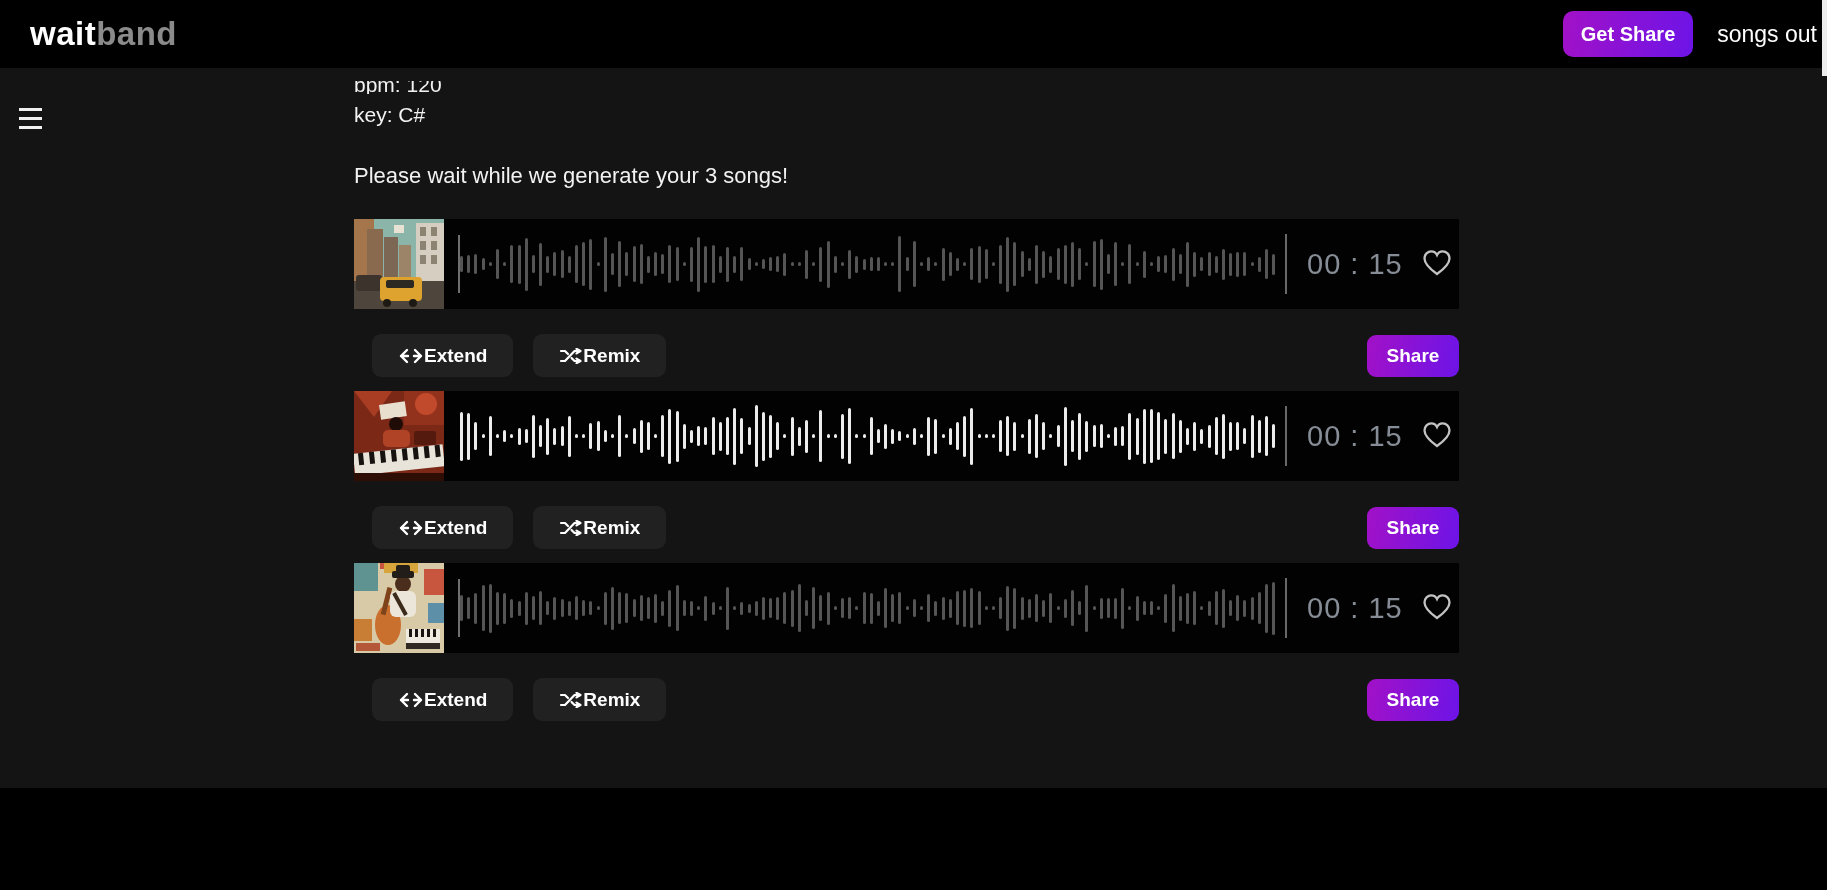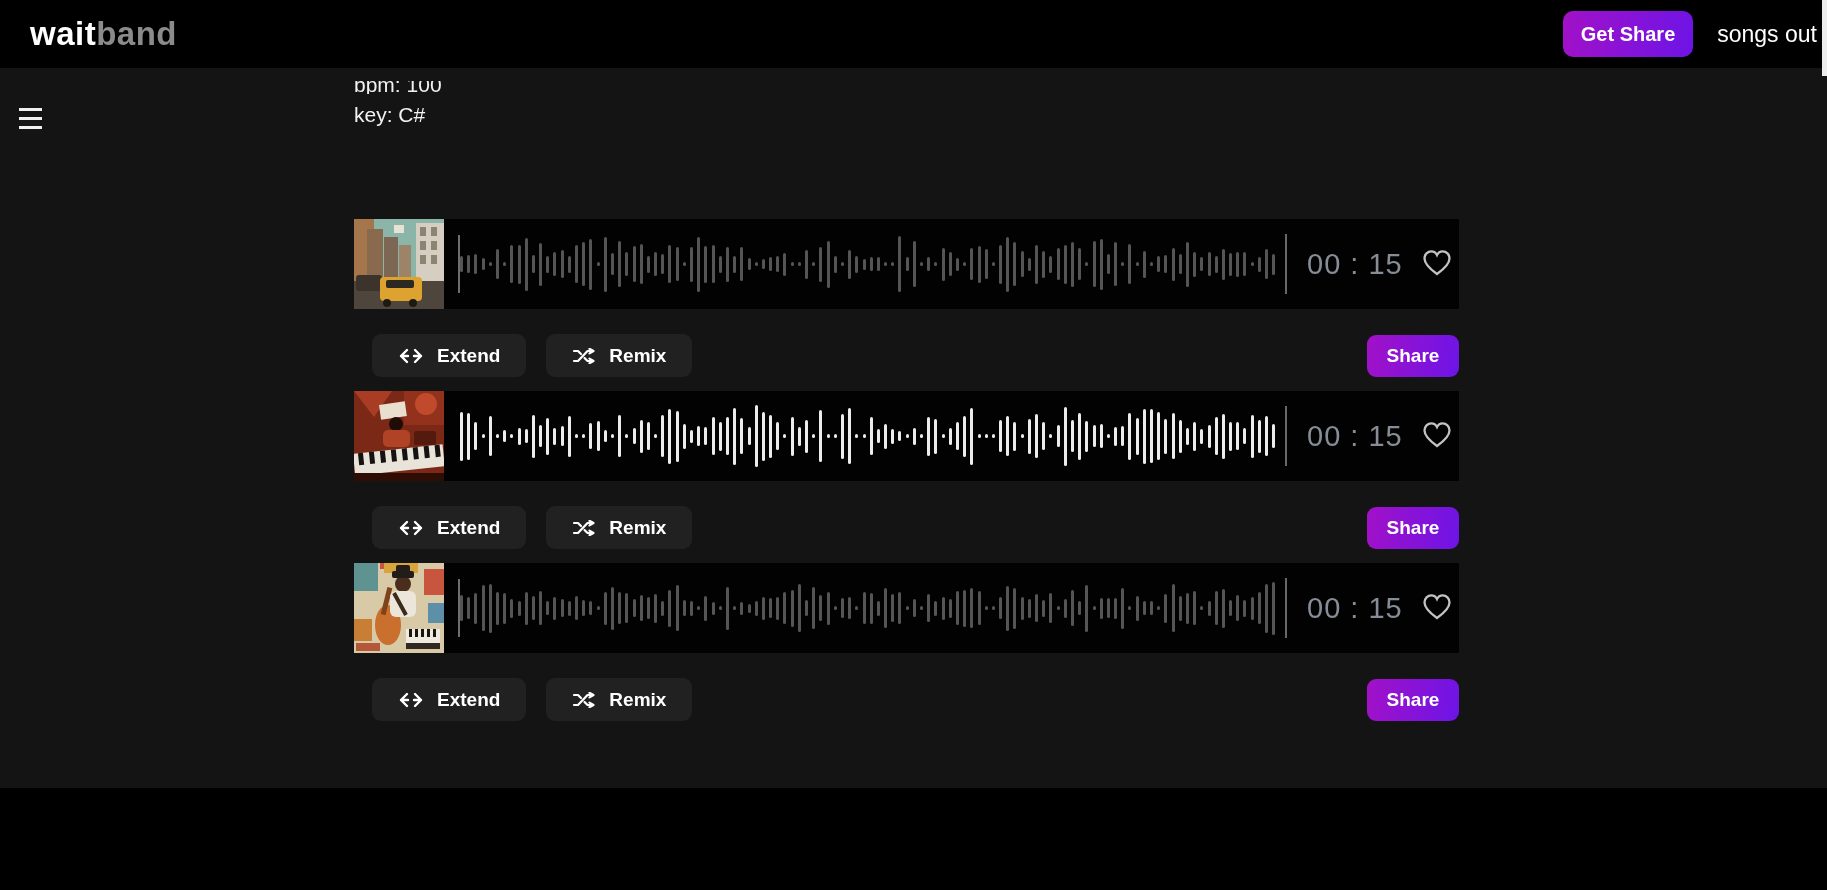--- a/index.html
+++ b/index.html
@@ -35,21 +35,21 @@
   .art { width:90px; height:90px; flex:none; cursor:pointer; }
   .art svg { display:block; width:90px; height:90px; }
   .wave-wrap { position:relative; width:843px; height:90px; display:flex; align-items:center; gap:4.2px; padding-left:16px; flex:none; cursor:pointer; }
   .wave-wrap::after { content:''; position:absolute; right:0; top:15px; width:2px; height:60px; background:var(--divider,#686868); }
   .wave-wrap.prog-start::before { content:''; position:absolute; left:14px; top:16px; width:2px; height:58px; background:#6f6f6f; }
   .wbar { width:3px; border-radius:1.5px; flex:none; }
   .time { font-size:29px; color:var(--time-text,#878d96); margin-left:20px; letter-spacing:1px; white-space:nowrap; }
   .heart-btn { margin-left:18px; margin-right:14px; background:none; border:none; cursor:pointer; width:34px; height:34px; padding:0; }
 
   .actions { display:flex; align-items:center; height:43px; margin-bottom:14px; padding-left:18px; }
-  .ghost-btn { height:43px; padding:0 26px; background:var(--button-bg,#212121); border:none; border-radius:9px; color:#fff; font-size:19px; font-weight:700; font-family:inherit; display:flex; align-items:center; gap:13px; cursor:pointer; }
+  .ghost-btn { height:43px; padding:0 26px; background:var(--button-bg,#212121); border:none; border-radius:9px; color:#fff; font-size:19px; font-weight:700; font-family:inherit; display:flex; align-items:center; gap:0; cursor:pointer; }
   .ghost-btn + .ghost-btn { margin-left:20px; }
   .share-btn { margin-left:auto; height:42px; width:92px; border:none; border-radius:9px; color:#fff; font-size:19px; font-weight:700; font-family:inherit; cursor:pointer; background:linear-gradient(100deg, var(--accent-from,#a211c7), var(--accent-to,#6d14e7)); }
 
   
   .composer { position:absolute; left:0; top:788px; width:100%; height:102px; background:#000; z-index:5; }
 </style>
 </head>
 <body>
 
 <div class="page">
@@ -64,25 +64,26 @@
   <div class="scroll-thumb"></div>
 
   <div class="menu-icon">
       <span></span>
       <span></span>
       <span></span>
     </div>
 
   <div class="meta">
     <div class="clip">
-        <div>bpm: 100</div>
+        <div>bpm: 120</div>
       </div>
     <div class="line2">key: C#</div>
   </div>
 
+  <div class="status">Please wait while we generate your 3 songs!</div>
 
   <div class="songs">
 
     <div class="song-row">
       <div class="art" title="city street scene with yellow taxi">
         <svg viewBox="0 0 90 90">
           <rect width="90" height="90" fill="#8ab5a8"></rect>
           <rect x="0" y="0" width="20" height="90" fill="#a5764b"></rect>
           <rect x="13" y="10" width="16" height="62" fill="#8a6a4e"></rect>
           <rect x="62" y="4" width="28" height="86" fill="#d6cec0"></rect>

